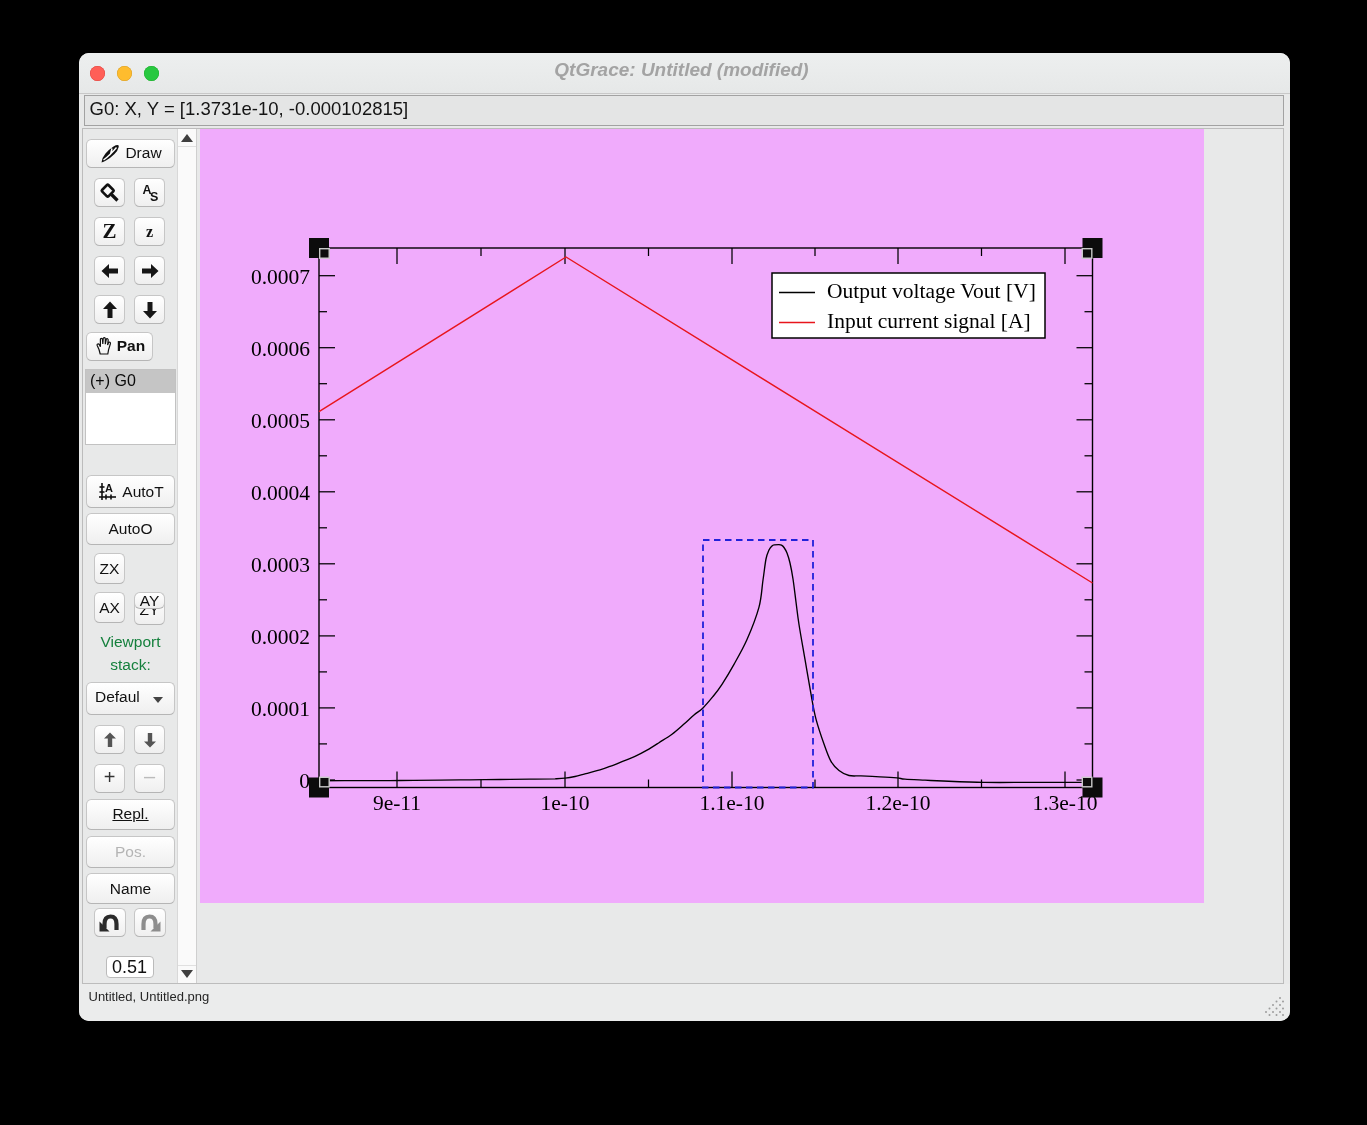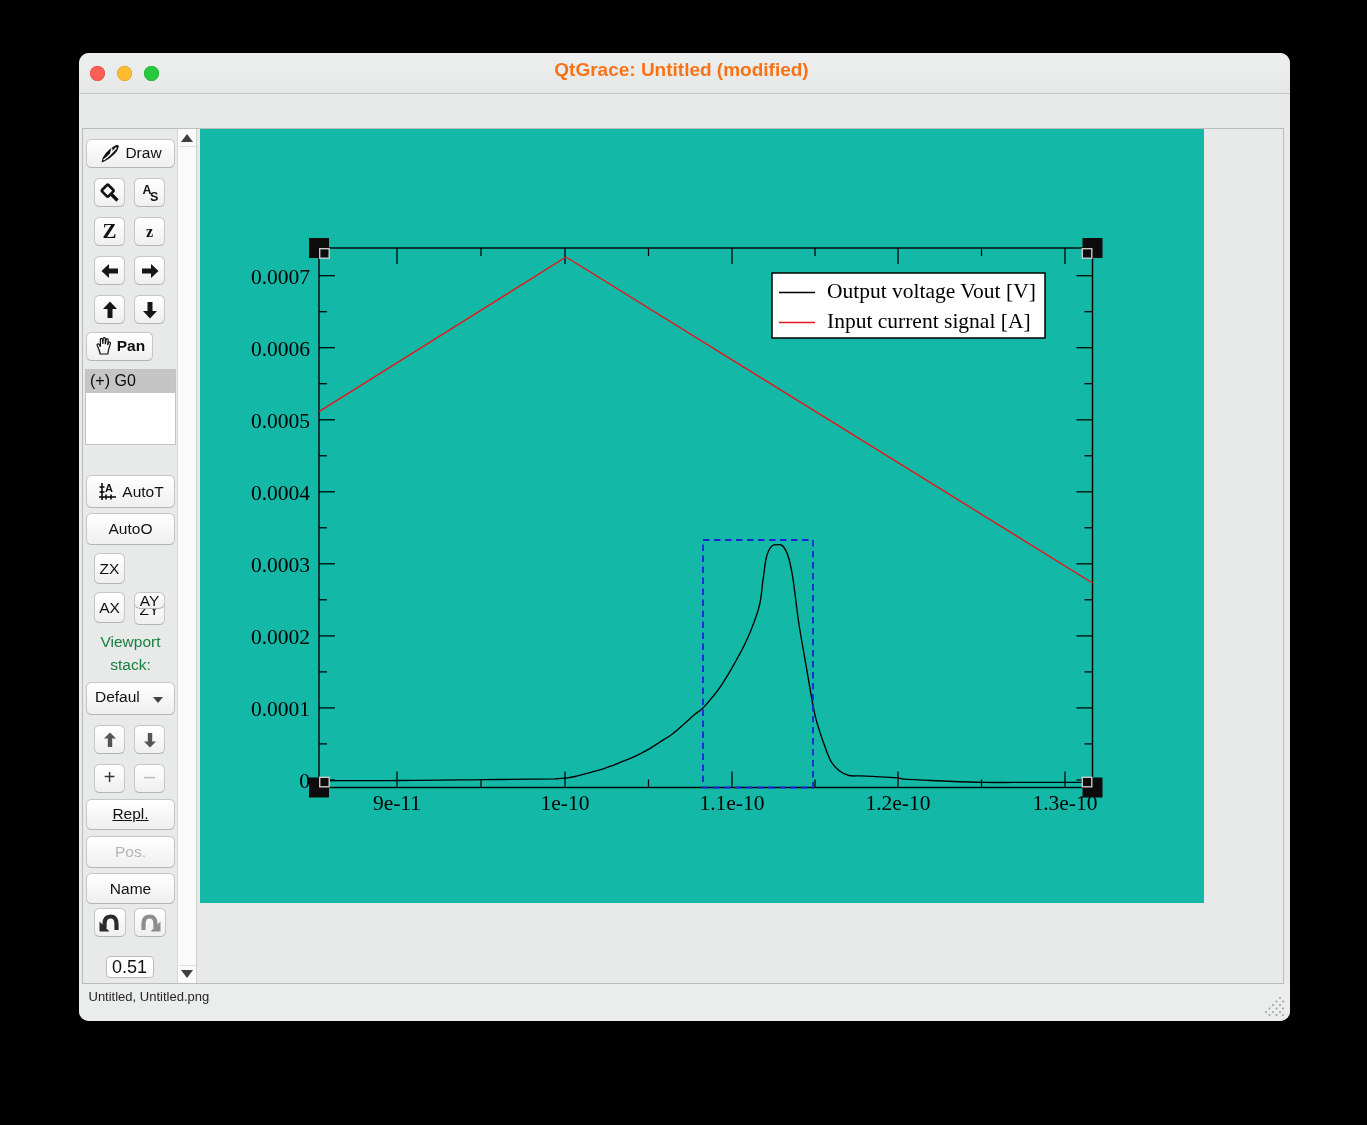--- a/index.html
+++ b/index.html
@@ -1,46 +1,49 @@
 <!DOCTYPE html>
 <html><head><meta charset="utf-8"><title>QtGrace</title><style>
 * { margin:0; padding:0; box-sizing:border-box; }
 html,body { width:1367px; height:1125px; background:#000; font-family:"Liberation Sans",sans-serif; }
 #stage { position:relative; width:1367px; height:1125px; background:#000; overflow:hidden; }
 #stage > div, #stage > svg { position:absolute; }
 #win { left:78.5px; top:53px; width:1211px; height:968px; background:#e8e9e9; border-radius:10px; }
 #titlebar { left:78.5px; top:53px; width:1211px; height:40.5px; background:linear-gradient(#edefef,#e6e8e8); border-bottom:1px solid #c8c8c8; border-radius:10px 10px 0 0; }
 .tl { position:absolute; top:65.5px; width:15px; height:15px; border-radius:50%; }
-#title { left:78.5px; top:53px; width:1211px; height:40px; line-height:34px; text-align:center; text-indent:-5px; font-size:19px; font-weight:bold; color:#f97316; }
+#title { left:78.5px; top:53px; width:1211px; height:40px; line-height:34px; text-align:center; text-indent:-5px; font-size:19px; font-weight:bold; color:#a3a3a3;font-style:italic; }
 #toolfield { left:84px; top:94.5px; width:1200px; height:31px; background:#e4e5e5; border:1px solid #a2a2a2; }
 #toolfield span { position:absolute; left:4.5px; top:2.5px; font-size:18.5px; color:#141414; }
 #content { left:82px; top:128px; width:1202px; height:855.5px; background:#e8e9e9; border:1px solid #bcbcbc; }
 .btn { position:absolute; display:flex; align-items:center; justify-content:center; background:linear-gradient(#ffffff,#efefef); border:1px solid #c6c6c6; border-bottom-color:#b5b5b5; border-radius:5.5px; font-size:15.5px; color:#111; }
 .btn .ic { display:flex; margin-right:3px; }
 .combo-arrow { position:absolute; right:11px; top:14px; width:0; height:0; border-left:5.5px solid transparent; border-right:5.5px solid transparent; border-top:6.5px solid #444; }
 #listbox { left:85px; top:369px; width:91px; height:76px; background:#fff; border:1px solid #c2c2c2; }
 #g0row { width:100%; height:22.5px; background:#c5c5c5; color:#0a0a0a; font-size:16px; padding-left:4px; line-height:22px; }
 #vplabel { left:86px; top:631px; width:89px; text-align:center; font-size:15.5px; color:#15803d; line-height:22.5px; }
 #zoomval { left:99.5px; top:956px; width:48px; height:22px; background:#fff; border:1px solid #bbb; border-radius:4px; font-size:18px; color:#111; text-align:center; line-height:20px;margin-left:6px; }
 #vscroll { left:177px; top:129px; width:19.5px; height:853.5px; background:#fafafa; border-left:1px solid #d8d8d8; border-right:1px solid #cfcfcf; }
 .sbtn { position:absolute; left:0; width:18px; display:flex; align-items:center; justify-content:center; }
-#paper { left:200px; top:129px; width:1004px; height:774px; background:#14b8a6; }
+#paper { left:200px; top:129px; width:1004px; height:774px; background:#f0abfc; }
 #statusbar { left:78.5px; top:984px; width:1211px; height:37px; background:#ebecec; border-radius:0 0 10px 10px; }
 #statusbar span { position:absolute; left:10px; top:5px; font-size:13px; color:#262626; }
 #grip { position:absolute; right:5px; bottom:4px; }
 svg { display:block; }
 </style></head>
 <body>
 <div id="stage">
  <div id="win"></div>
  <div id="titlebar"></div>
  <div class="tl" style="left:89.5px; background:#ff5f57; box-shadow:inset 0 0 0 0.5px #e0443e;"></div>
  <div class="tl" style="left:116.5px; background:#febc2e; box-shadow:inset 0 0 0 0.5px #d89e24;"></div>
  <div class="tl" style="left:143.5px; background:#28c840; box-shadow:inset 0 0 0 0.5px #1dad2b;"></div>
  <div id="title">QtGrace: Untitled (modified)</div>
+ <div id="toolfield">
+      <span>G0: X, Y = [1.3731e-10, -0.000102815]</span>
+    </div>
  <div id="content"></div>
  <div id="vscroll">
    <div class="sbtn" style="top:0;height:18px;border-bottom:1px solid #e0e0e0;">
         <svg width="12" height="8" viewBox="0 0 12 8">
           <path d="M6 0 L12 8 L0 8 Z" fill="#3f3f3f"></path>
         </svg>
       </div>
    <div class="sbtn" style="bottom:0;height:18px;border-top:1px solid #e0e0e0;">
         <svg width="12" height="8" viewBox="0 0 12 8">
           <path d="M6 8 L12 0 L0 0 Z" fill="#3f3f3f"></path>

